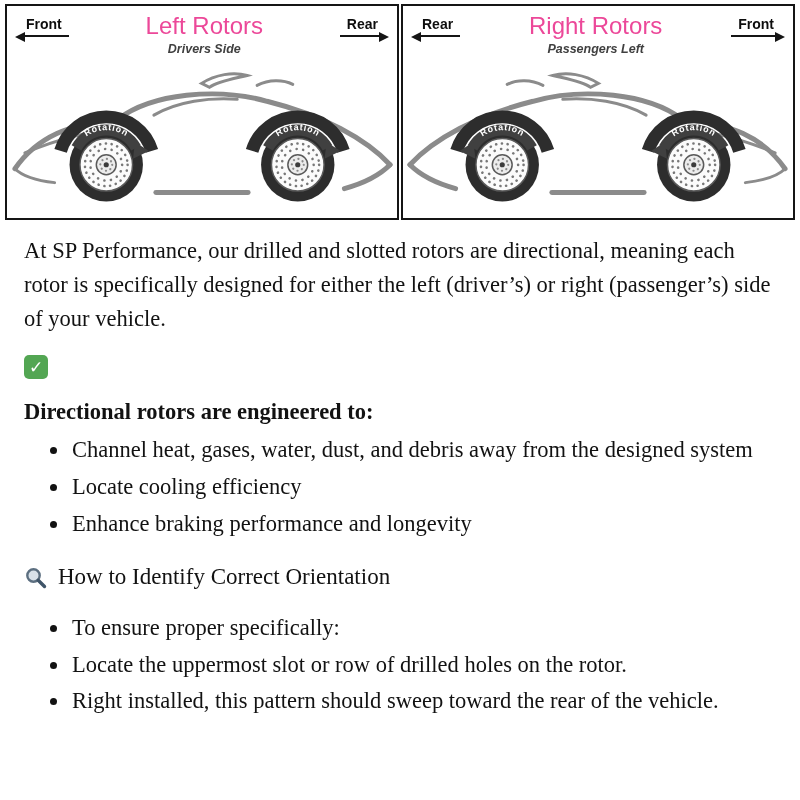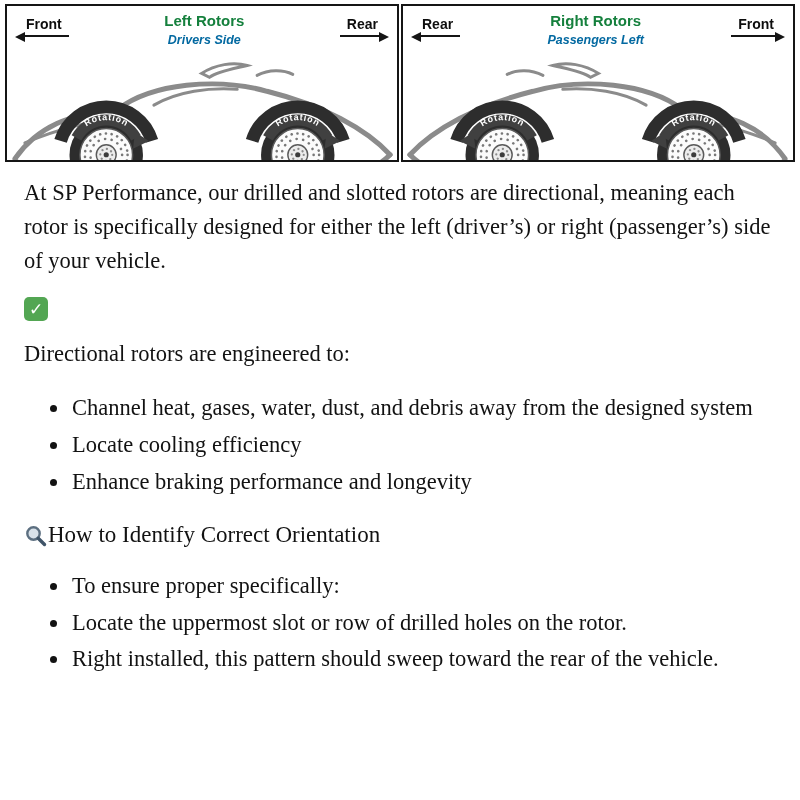--- a/index.html
+++ b/index.html
@@ -5,27 +5,27 @@
   * { margin:0; padding:0; box-sizing:border-box; }
   html,body { background:#fff; }
   body {
     width:800px; height:800px; overflow:hidden;
     font-family:"Liberation Serif", serif; color:#121212;
   }
 
   
   .diagram { display:flex; padding:4px 5px 0 5px; gap:2px; }
   .panel {
-    flex:1; border:2px solid #151515; height:158px; background:#fff;
+    flex:1; border:2px solid #151515; height:216px; background:#fff;
     font-family:"Liberation Sans", sans-serif; overflow:hidden;
   }
   .panel-header { display:flex; justify-content:space-between; align-items:flex-start; padding:7px 12px 0 12px; }
   .panel-titles { text-align:center; line-height:1.1; }
-  .panel-title { font-weight:bold; font-size:15px; color:#15803d; }
-  .panel-subtitle { font-style:italic; font-weight:bold; font-size:12.5px; color:#0369a1; }
+  .panel-title { font-weight:normal; font-size:24px; color:#ec4899; }
+  .panel-subtitle { font-style:italic; font-weight:bold; font-size:12.5px; color:#404040; }
   .dir { position:relative; font-weight:bold; font-size:14px; padding:1px 7px 7px 7px; margin-top:2px; color:#0d0d0d; }
   .dir::after { content:''; position:absolute; left:0; right:0; bottom:2px; height:2.5px; background:#151515; }
   .dir.point-left::before {
     content:''; position:absolute; left:-9px; bottom:-2.5px;
     border:5.5px solid transparent; border-right:10px solid #151515;
   }
   .dir.point-right::before {
     content:''; position:absolute; right:-9px; bottom:-2.5px;
     border:5.5px solid transparent; border-left:10px solid #151515;
   }
@@ -37,24 +37,24 @@
   
   .content { padding:14px 24px 0 24px; font-size:22.5px; line-height:1.5; }
   .intro { margin-bottom:16px; }
   .h-check { display:flex; align-items:center; gap:10px; font-weight:bold; font-size:23px; margin:20px 0 16px 0; }
   .check-box {
     display:inline-flex; align-items:center; justify-content:center;
     width:24px; height:24px; border-radius:5px; background:#53a653;
     color:#fff; font-size:17px; font-weight:bold; flex:0 0 auto;
     font-family:"DejaVu Sans", sans-serif;
   }
-  .lead { margin-bottom:20px; }
+  .lead { margin-bottom:4px;font-weight:bold; }
   ul { margin:0 0 12px 46px; }
   li { margin:3px 0; padding-left:2px; }
-  .h-mag { display:flex; align-items:center; font-size:23px; margin:20px 0 16px 0; font-weight:normal; }
+  .h-mag { display:flex; align-items:center; gap:10px; font-size:23px; margin:20px 0 16px 0; font-weight:normal; }
   .mag-icon { flex:0 0 auto; display:inline-block; }
 </style>
 </head>
 <body>
 
 <svg width="0" height="0" style="position:absolute" aria-hidden="true">
   <defs>
     <g id="wheel">
       <path d="M-46,-14 A48,48 0 0 1 46,-14" fill="none" stroke="#2d2d2d" stroke-width="13"></path>
       <circle r="37" fill="#2d2d2d"></circle>

